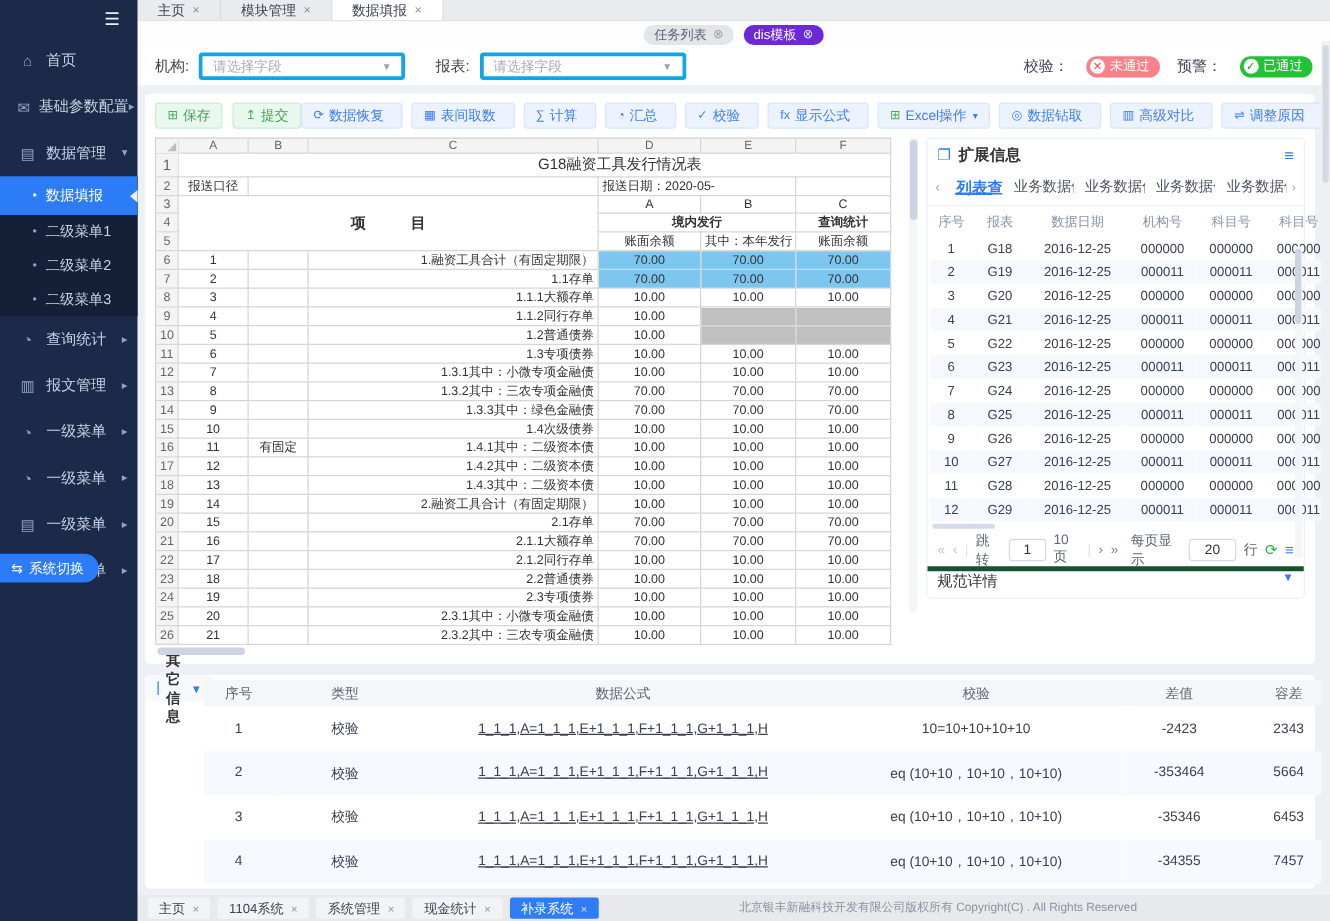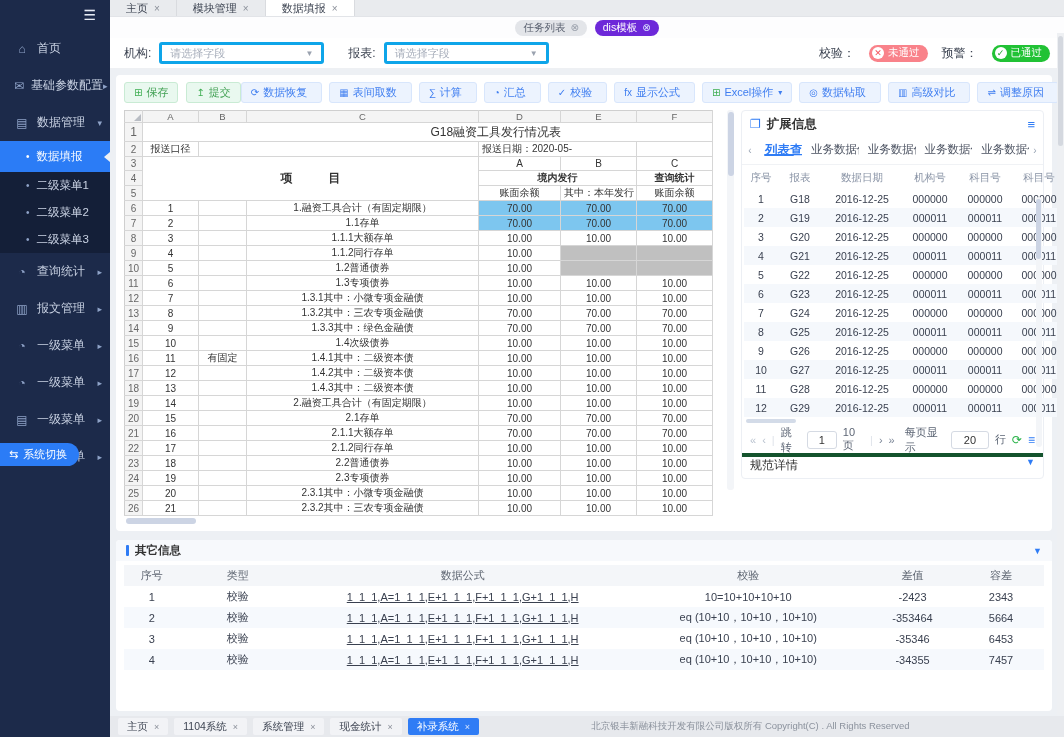--- a/index.html
+++ b/index.html
@@ -84,21 +84,21 @@
   tr.letters td{height:12px;font-size:9.5px;}
   td.corner{position:relative;}
   td.corner::after{content:"";position:absolute;right:1px;bottom:1px;border-left:7px solid transparent;border-bottom:7px solid #b9bdc4;}
   tr.r-title td{height:19px;font-size:12px;position:relative;}
   tr.r-title .tt{position:absolute;left:62%;top:50%;transform:translate(-50%,-50%);white-space:nowrap;color:#333;}
   td.cellL{text-align:left;}
   td.cellC{text-align:center;}
   td.itemhdr{font-size:12px;font-weight:bold;text-align:center;}
   td.bold{font-weight:bold;}
   td.num{text-align:center;}
-  td.lbl{text-align:center;}
+  td.lbl{text-align:right;}
   td.lv0{padding-left:5px;}
   td.lv1{padding-left:17px;}
   td.lv2{padding-left:31px;}
   td.c-blue{background:#7dc6ef;}
   td.c-gray{background:#c0c0c0;}
   td.bm{border-bottom:none;}
   td.bcell{text-align:center;color:#333;}
   .hscroll{height:7px;margin-top:2px;position:relative;}
   .hscroll .thumb{position:absolute;left:2px;top:0;width:70px;height:6px;background:#ccd4e4;border-radius:3px;}
   .vscroll{width:7px;height:380px;background:#f3f5f8;border-radius:3px;position:relative;flex:none;}
@@ -129,21 +129,21 @@
   .pager .sep{color:#dfe3ea;}
   .pager input{width:30px;height:18px;border:1px solid #d5dae3;border-radius:3px;text-align:center;font-size:11px;color:#333;outline:none;}
   .pager input.w2{width:38px;}
   .pager .ic-refresh{color:#2bb34a;font-size:12px;cursor:pointer;}
   .pager .ic-cols{color:#2f7cf5;font-size:12px;cursor:pointer;}
   .spec{height:25px;border-top:4px solid #14532d;display:flex;align-items:flex-start;padding:0 8px;margin-top:auto;}
   .spec .st{font-size:12px;color:#333;}
   .spec .sc{margin-left:auto;color:#2f7cf5;font-size:9px;cursor:pointer;}
 
   
-  .card2{margin-top:9px;flex:1;padding:0 8px 4px;display:flex;flex-direction:column;min-height:0;}
+  .card2{margin-top:9px;flex:1;padding:0 8px 4px;display:flex;min-height:0;}
   .o-head{height:21px;display:flex;align-items:center;gap:6px;background:#f7f9fc;margin:0 -8px;padding:0 10px;border-radius:4px 4px 0 0;}
   .o-head .obar{width:3px;height:11px;background:#2f7cf5;border-radius:1px;}
   .o-head .ot{font-size:11.5px;font-weight:bold;color:#333;}
   .o-head .oc{margin-left:auto;color:#2f7cf5;font-size:9px;cursor:pointer;}
   .o-tabs{height:27px;display:flex;align-items:flex-end;gap:22px;padding:0 6px;border-bottom:1px solid #f0f2f5;}
   .otab{font-size:12px;color:#555c68;padding-bottom:7px;position:relative;cursor:pointer;}
   .otab.on{font-size:13px;font-weight:bold;color:#23272f;}
   .otab.on::after{content:"";position:absolute;left:0;right:0;bottom:0;height:2.5px;background:#2f7cf5;border-radius:1px;}
   table.vtable{width:100%;border-collapse:collapse;table-layout:fixed;font-size:11px;margin-top:4px;}
   table.vtable th{height:21px;background:#f4f6f9;color:#5c6470;font-weight:normal;text-align:center;}

